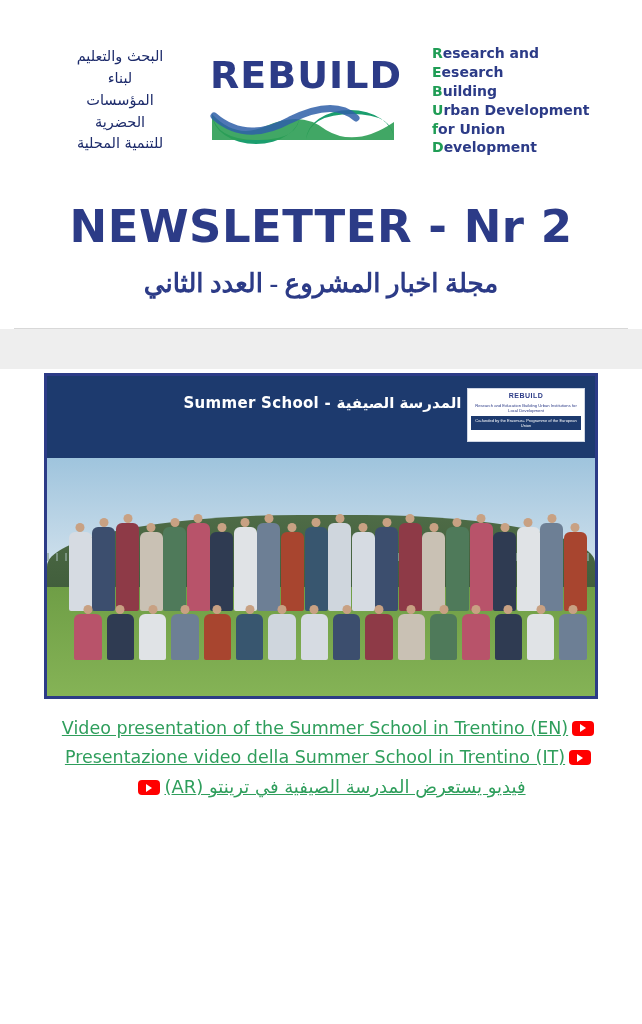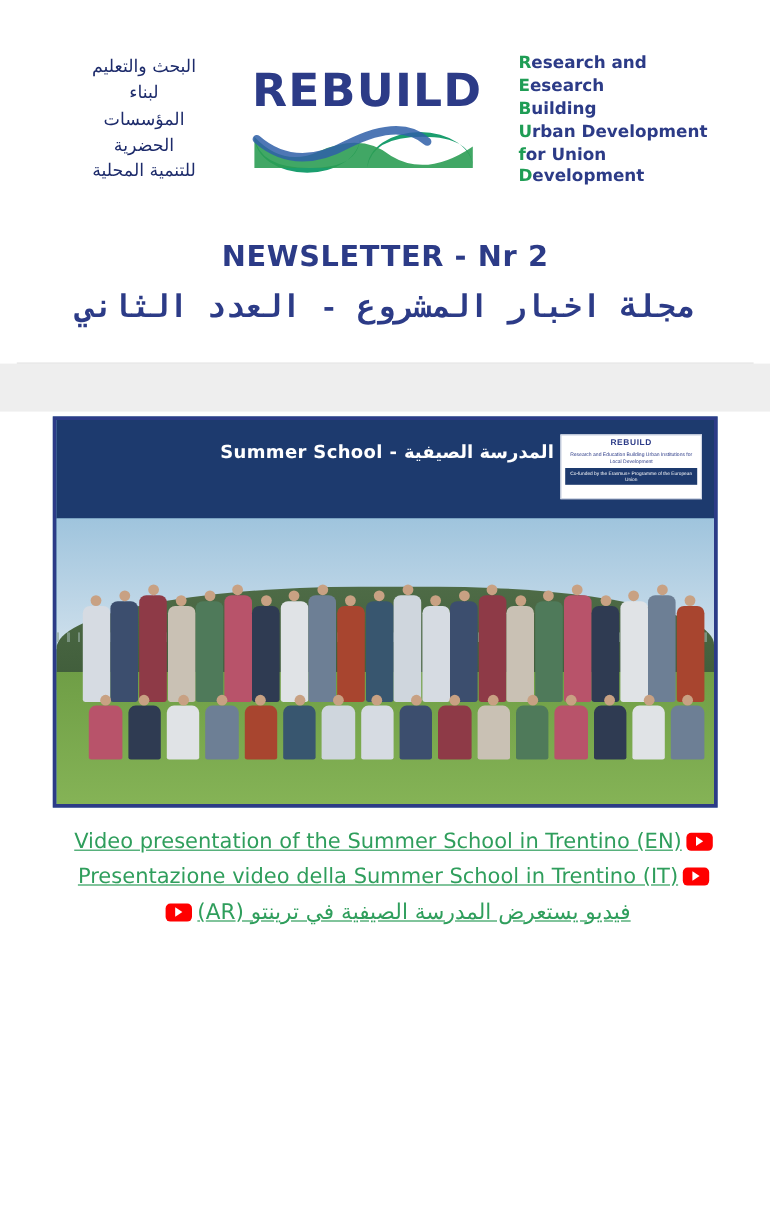--- a/index.html
+++ b/index.html
@@ -72,37 +72,37 @@
   }
   .logo-en .hl { color: #1f9d55; }
   .logo-en div { white-space: nowrap; }
 
   .title-block {
     text-align: center;
     padding: 36px 10px 26px 10px;
   }
   .title-main {
     font-family: "DejaVu Sans", sans-serif;
-    font-size: 24px;
+    font-size: 45px;
     font-weight: bold;
     color: #2c3b87;
     letter-spacing: 0.5px;
     line-height: 1.25;
   }
   .title-date {
     font-family: "DejaVu Sans", sans-serif;
     font-size: 33px;
     font-weight: bold;
     color: #1f9d55;
     line-height: 1.25;
     margin-top: 2px;
   }
   .title-ar {
     direction: rtl;
-    font-family: Liberation Mono, monospace;
+    font-family: Liberation Serif, serif;
     font-size: 26px;
     font-weight: bold;
     color: #2c3b87;
     margin-top: 10px;
     line-height: 1.4;
   }
 
   .divider {
     height: 1px;
     background: #d8d8d8;

